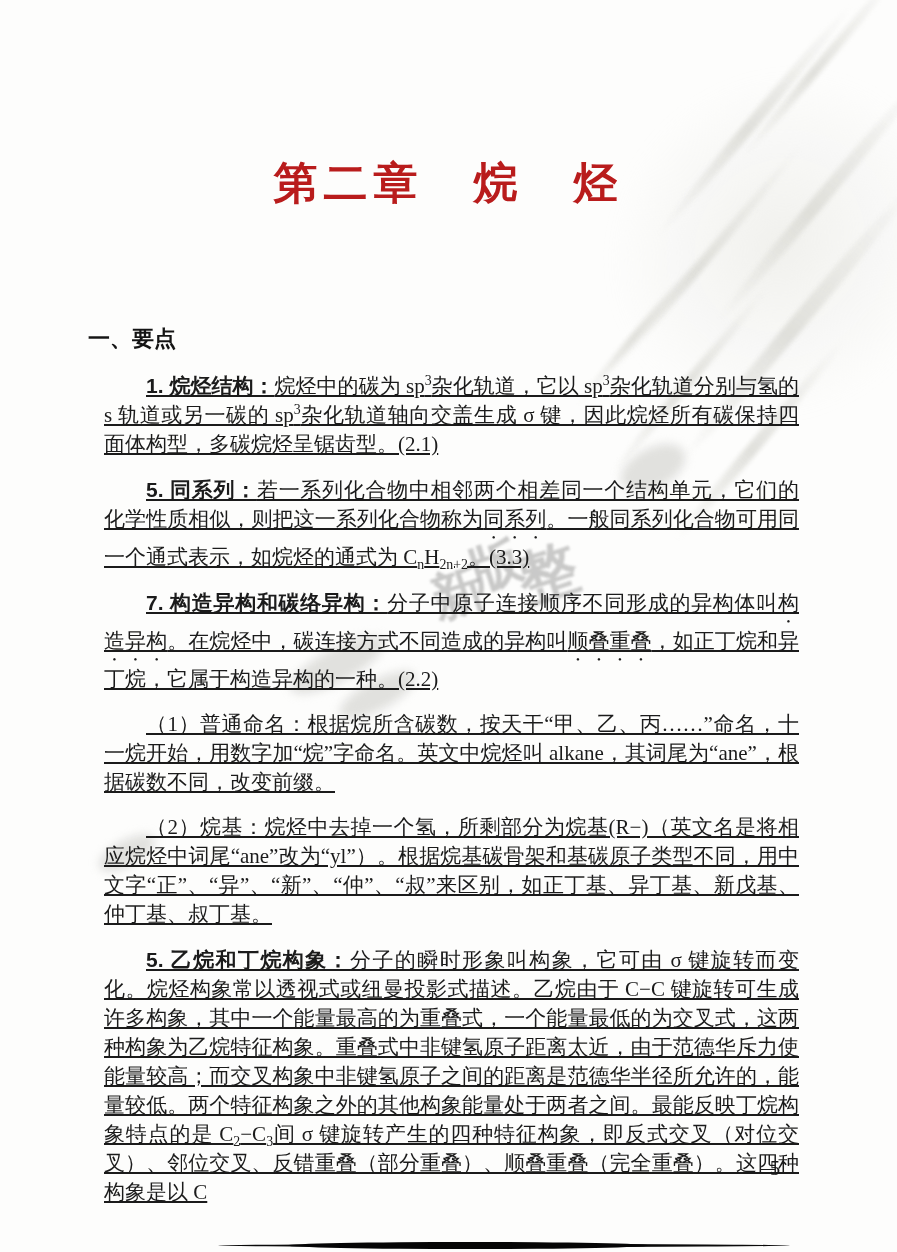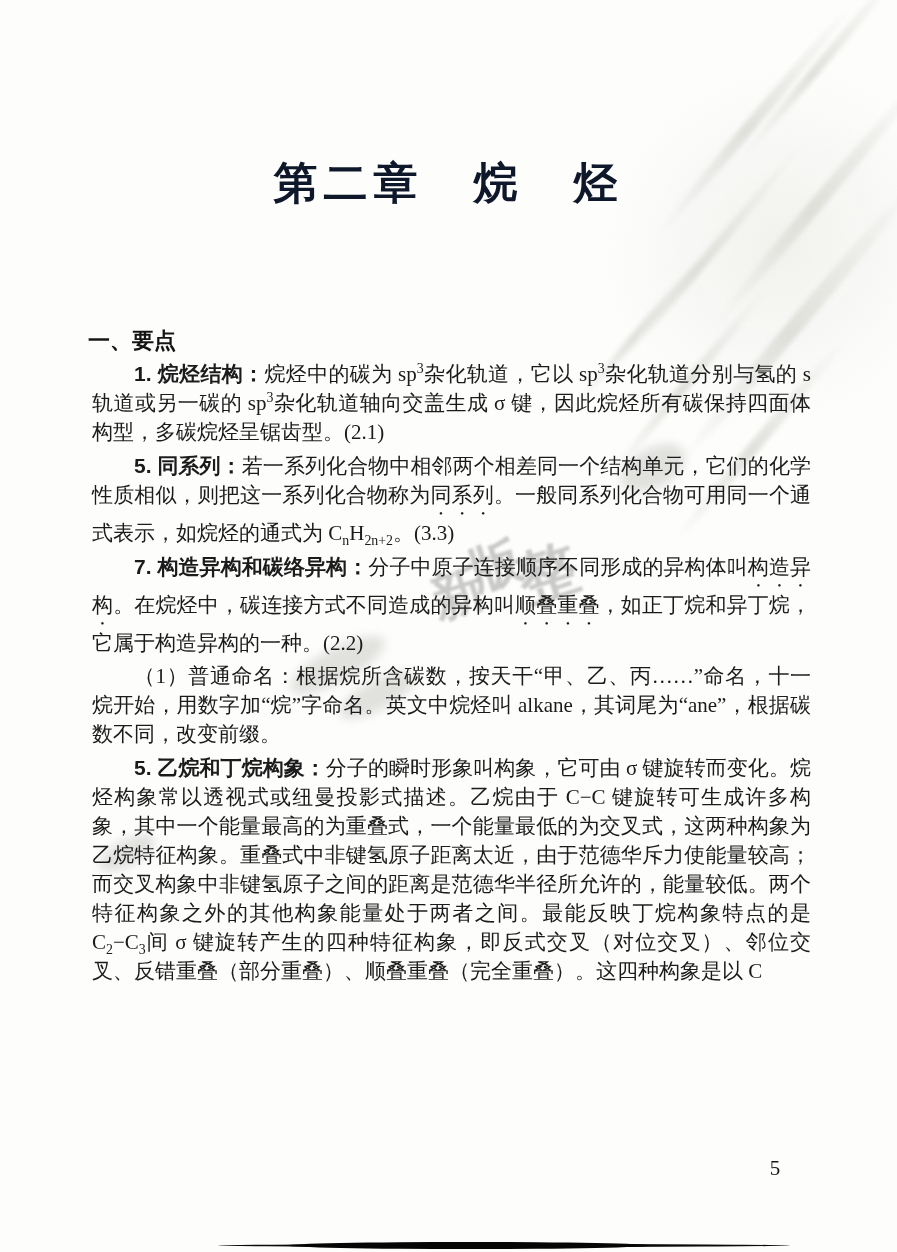--- a/index.html
+++ b/index.html
@@ -62,43 +62,44 @@
   
   .chapter-title {
     position: absolute;
     left: 0; top: 154px;
     width: 100%;
     margin: 0;
     text-align: center;
     font-size: 44px;
     font-weight: 700;
     letter-spacing: 6px;
-    color: #0f172a;
+    color: #b91c1c;
   }
 
   
   .body-text {
     position: absolute;
     left: 88px;
     top: 326px;
     width: 727px;
     font-size: 21px;
     line-height: 29px;
     text-align: justify;
   }
   .section-heading {
     margin: 0 0 3px 0;
-    font-family: Liberation Serif, serif;
+    font-family: Liberation Mono, monospace;
     font-size: 22px;
     font-weight: bold;
     color: #141414;
   }
   .para {
-    margin: 4px;
+    margin: 16px;
     text-indent: 2em;
+    text-decoration: underline;
   }
   .seg-lead {
     font-family: "Liberation Sans", "DejaVu Sans", sans-serif;
     font-weight: bold;
   }
   .seg-sup { vertical-align: super; font-size: 0.66em; line-height: 0; }
   .seg-sub { vertical-align: sub;   font-size: 0.66em; line-height: 0; }
   .seg-emdot {
     -webkit-text-emphasis: filled dot;
     -webkit-text-emphasis-position: under left;
@@ -159,20 +160,21 @@
 
   <h1 class="chapter-title">第二章　烷　烃</h1>
 
   <div class="body-text">
     <h2 class="section-heading">一、要点</h2>
     <div>
         <p class="para"><span class="seg-lead">1. 烷烃结构：</span><span>烷烃中的碳为 sp</span><span class="seg-sup">3</span><span>杂化轨道，它以 sp</span><span class="seg-sup">3</span><span>杂化轨道分别与氢的 s 轨道或另一碳的 sp</span><span class="seg-sup">3</span><span>杂化轨道轴向交盖生成 σ 键，因此烷烃所有碳保持四面体构型，多碳烷烃呈锯齿型。(2.1)</span></p>
         <p class="para"><span class="seg-lead">5. 同系列：</span><span>若一系列化合物中相邻两个相差同一个结构单元，它们的化学性质相似，则把这一系列化合物称为</span><span class="seg-emdot">同系列</span><span>。一般同系列化合物可用同一个通式表示，如烷烃的通式为 C</span><span class="seg-sub">n</span><span>H</span><span class="seg-sub">2n+2</span><span>。(3.3)</span></p>
         <p class="para"><span class="seg-lead">7. 构造异构和碳络异构：</span><span>分子中原子连接顺序不同形成的异构体叫</span><span class="seg-emdot">构造异构</span><span>。在烷烃中，碳连接方式不同造成的异构叫</span><span class="seg-emdot">顺叠重叠</span><span>，如正丁烷和异丁烷，它属于构造异构的一种。(2.2)</span></p>
         <p class="para"><span>（1）普通命名：根据烷所含碳数，按天干“甲、乙、丙……”命名，十一烷开始，用数字加“烷”字命名。英文中烷烃叫 alkane，其词尾为“ane”，根据碳数不同，改变前缀。</span></p>
+        <p class="para"><span>（2）烷基：烷烃中去掉一个氢，所剩部分为烷基(R−)（英文名是将相应烷烃中词尾“ane”改为“yl”）。根据烷基碳骨架和基碳原子类型不同，用中文字“正”、“异”、“新”、“仲”、“叔”来区别，如正丁基、异丁基、新戊基、仲丁基、叔丁基。</span></p>
         <p class="para"><span class="seg-lead">5. 乙烷和丁烷构象：</span><span>分子的瞬时形象叫构象，它可由 σ 键旋转而变化。烷烃构象常以透视式或纽曼投影式描述。乙烷由于 C−C 键旋转可生成许多构象，其中一个能量最高的为重叠式，一个能量最低的为交叉式，这两种构象为乙烷特征构象。重叠式中非键氢原子距离太近，由于范德华斥力使能量较高；而交叉构象中非键氢原子之间的距离是范德华半径所允许的，能量较低。两个特征构象之外的其他构象能量处于两者之间。最能反映丁烷构象特点的是 C</span><span class="seg-sub">2</span><span>−C</span><span class="seg-sub">3</span><span>间 σ 键旋转产生的四种特征构象，即反式交叉（对位交叉）、邻位交叉、反错重叠（部分重叠）、顺叠重叠（完全重叠）。这四种构象是以 C</span></p>
       </div>
   </div>
 
   <div class="page-number">5</div>
 
   <div class="scan-bar-thin"></div>
   <div class="scan-bar-core"></div>
 
 </div>

